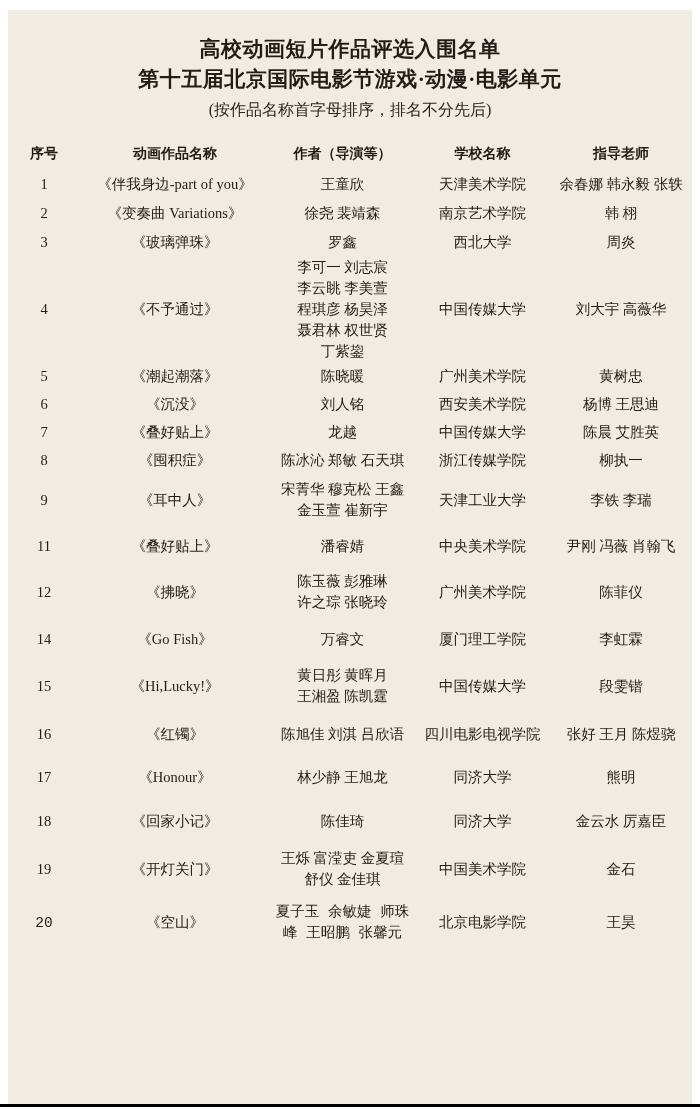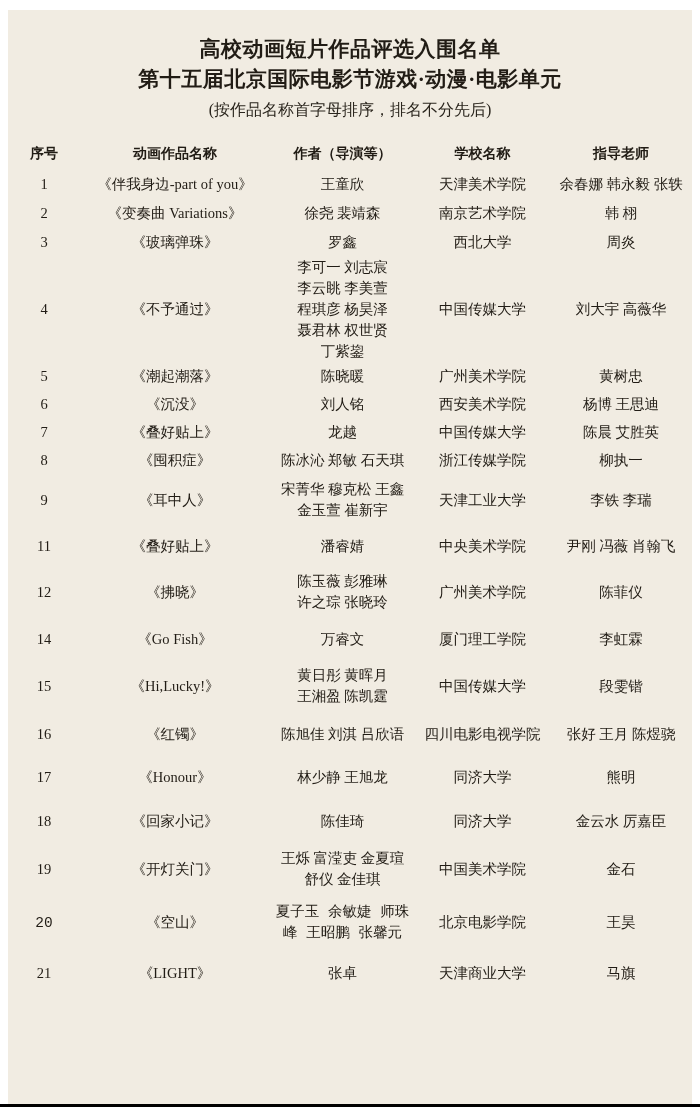--- a/index.html
+++ b/index.html
@@ -320,30 +320,17 @@
             <div class="cell-line">夏子玉 余敏婕 师珠</div>
             <div class="cell-line">峰 王昭鹏 张馨元</div>
           </td>
     <td>
             <div class="cell-line">北京电影学院</div>
           </td>
     <td>
             <div class="cell-line">王昊</div>
           </td>
   </tr>
-        <tr style="height: 44px;">
-    <td>21</td>
-    <td>《LIGHT》</td>
-    <td>
-            <div class="cell-line">张卓</div>
-          </td>
-    <td>
-            <div class="cell-line">天津商业大学</div>
-          </td>
-    <td>
-            <div class="cell-line">马旗</div>
-          </td>
-  </tr>
       </tbody>
   </table>
 </div>
 
 <div class="bottom-rule"></div>
 
 </body></html>

